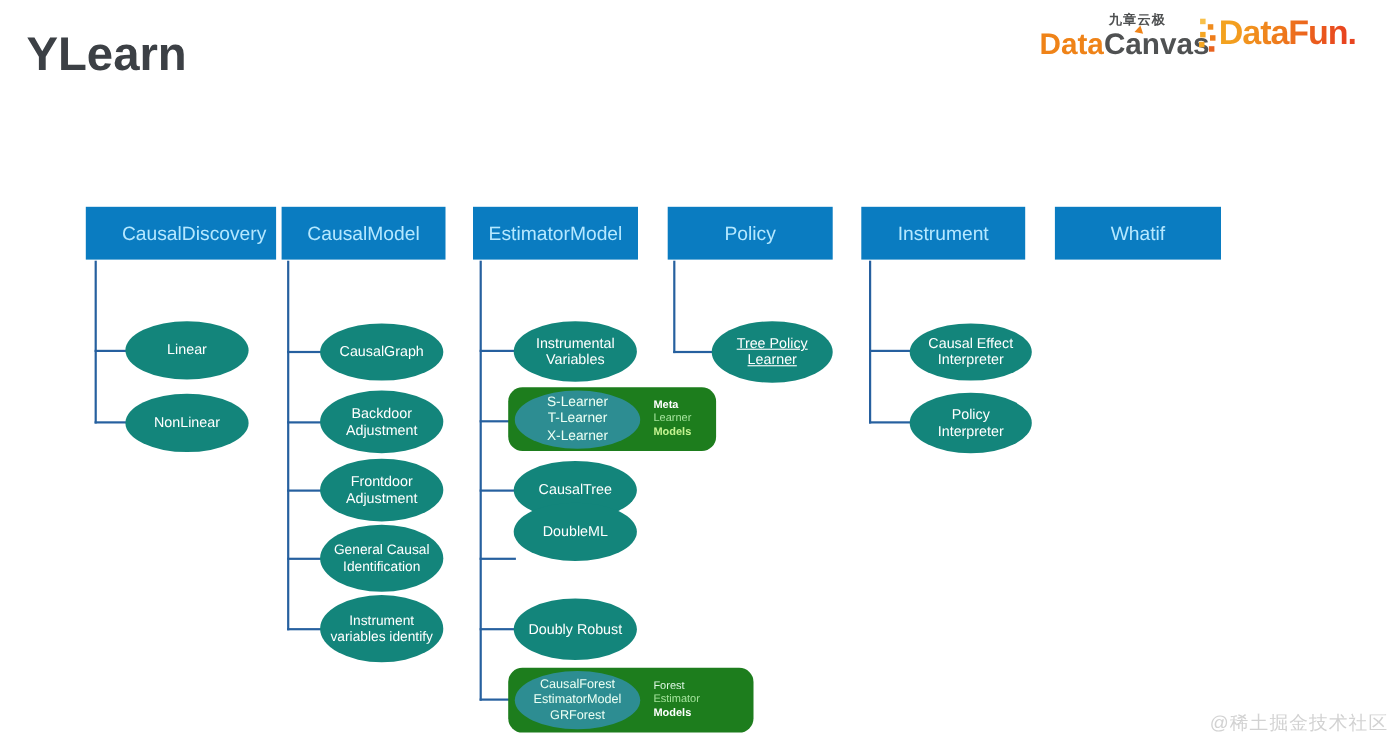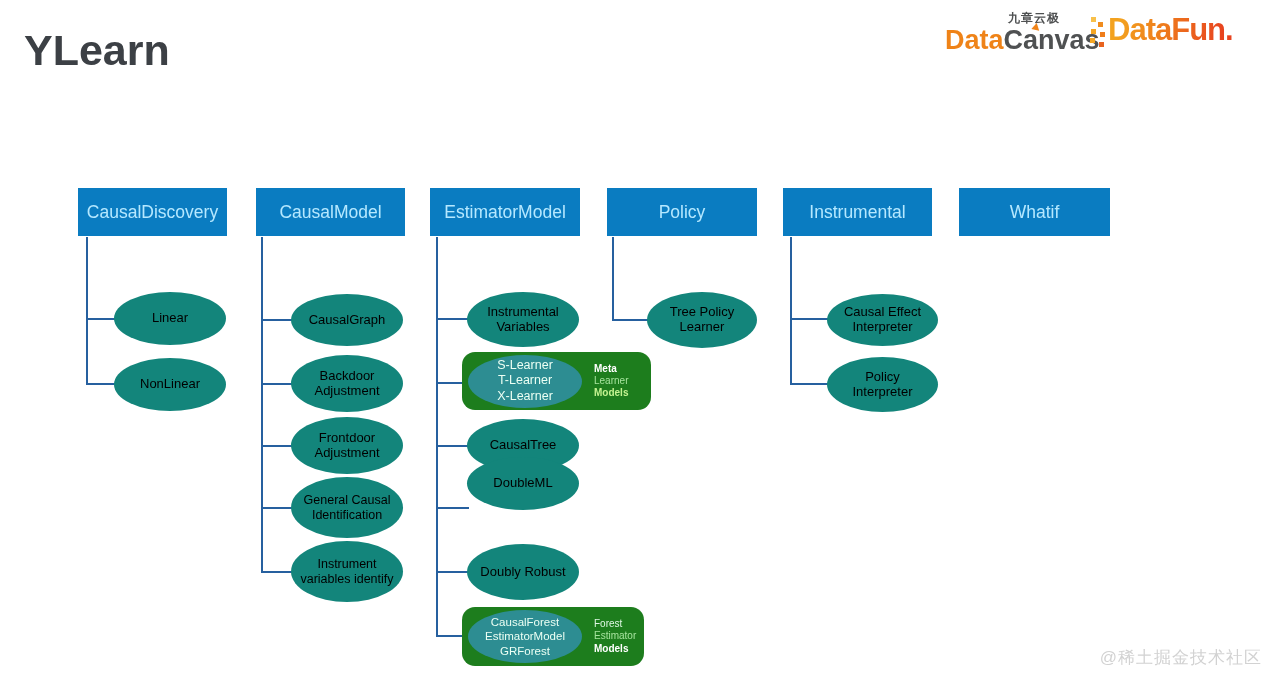--- a/index.html
+++ b/index.html
@@ -50,21 +50,21 @@
     position:absolute;top:188px;height:48px;background:#0a7cc1;
     color:#b5e8ff;font-size:17.5px;display:flex;align-items:center;justify-content:center;
   }
   
   .vline,.hline{position:absolute;background:#26609f;}
   .vline{width:2px;}
   .hline{height:2px;}
   
   .ellipse{
     position:absolute;background:#13857b;border-radius:50%;
-    color:#000000;font-size:13px;line-height:1.15;text-align:center;
+    color:#ffffff;font-size:13px;line-height:1.15;text-align:center;
     display:flex;align-items:center;justify-content:center;
     padding:2px 8px;box-sizing:border-box;
   }
   
   .group-box{
     position:absolute;background:#1d7d1d;border-radius:13px;
     display:flex;align-items:center;box-sizing:border-box;padding:2px 6px;
   }
   .group-ellipse{
     width:114px;height:53px;background:#2d8d92;border-radius:50%;
@@ -98,25 +98,25 @@
   </div>
 
   <div class="df-logo">
     <span class="df-dots">
         <i></i>
       </span>
     <span class="df-text">DataFun.</span>
   </div>
 
 
-  <div class="top-box" style="left:78px;width:149px;">CausalDiscovery</div>
+  <div class="top-box" style="left:78px;width:149px;padding-left:24px;">CausalDiscovery</div>
   <div class="top-box" style="left:256px;width:149px;">CausalModel</div>
   <div class="top-box" style="left:430px;width:150px;">EstimatorModel</div>
   <div class="top-box" style="left:607px;width:150px;">Policy</div>
-  <div class="top-box" style="left:783px;width:149px;">Instrumental</div>
+  <div class="top-box" style="left:783px;width:149px;">Instrument</div>
   <div class="top-box" style="left:959px;width:151px;">Whatif</div>
 
   <div class="vline" style="left:86px;top:237px;height:148px;"></div>
   <div class="hline" style="left:86px;top:318px;width:30px;"></div>
   <div class="hline" style="left:86px;top:383px;width:30px;"></div>
 
   <div class="vline" style="left:261px;top:237px;height:336px;"></div>
   <div class="hline" style="left:261px;top:319px;width:32px;"></div>
   <div class="hline" style="left:261px;top:383px;width:32px;"></div>
   <div class="hline" style="left:261px;top:445px;width:32px;"></div>
@@ -158,33 +158,33 @@
       <span>T-Learner</span>
       <span>X-Learner</span>
     </div>
     <div class="group-label">
       <div class="gl-1">Meta</div>
       <div class="gl-2">Learner</div>
       <div class="gl-3">Models</div>
     </div>
   </div>
 
-  <div class="group-box" style="left:462px;top:607px;width:182px;height:59px;">
+  <div class="group-box" style="left:462px;top:607px;width:223px;height:59px;">
     <div class="group-ellipse" style="font-size:11.5px;">
       <span>CausalForest</span>
       <span>EstimatorModel</span>
       <span>GRForest</span>
     </div>
     <div class="group-label">
       <div class="gl-1" style="font-weight:400;color:#dff7e4;">Forest</div>
       <div class="gl-2">Estimator</div>
       <div class="gl-1">Models</div>
     </div>
   </div>
 
-  <div class="ellipse" style="left:647px;top:292px;width:110px;height:56px;">Tree Policy Learner</div>
+  <div class="ellipse" style="left:647px;top:292px;width:110px;height:56px;text-decoration:underline;">Tree Policy Learner</div>
 
   <div class="ellipse" style="left:827px;top:294px;width:111px;height:52px;">Causal Effect Interpreter</div>
   <div class="ellipse" style="left:827px;top:357px;width:111px;height:55px;">Policy Interpreter</div>
 
   <div class="watermark">@稀土掘金技术社区</div>
 
 </div>
 
 </body></html>

